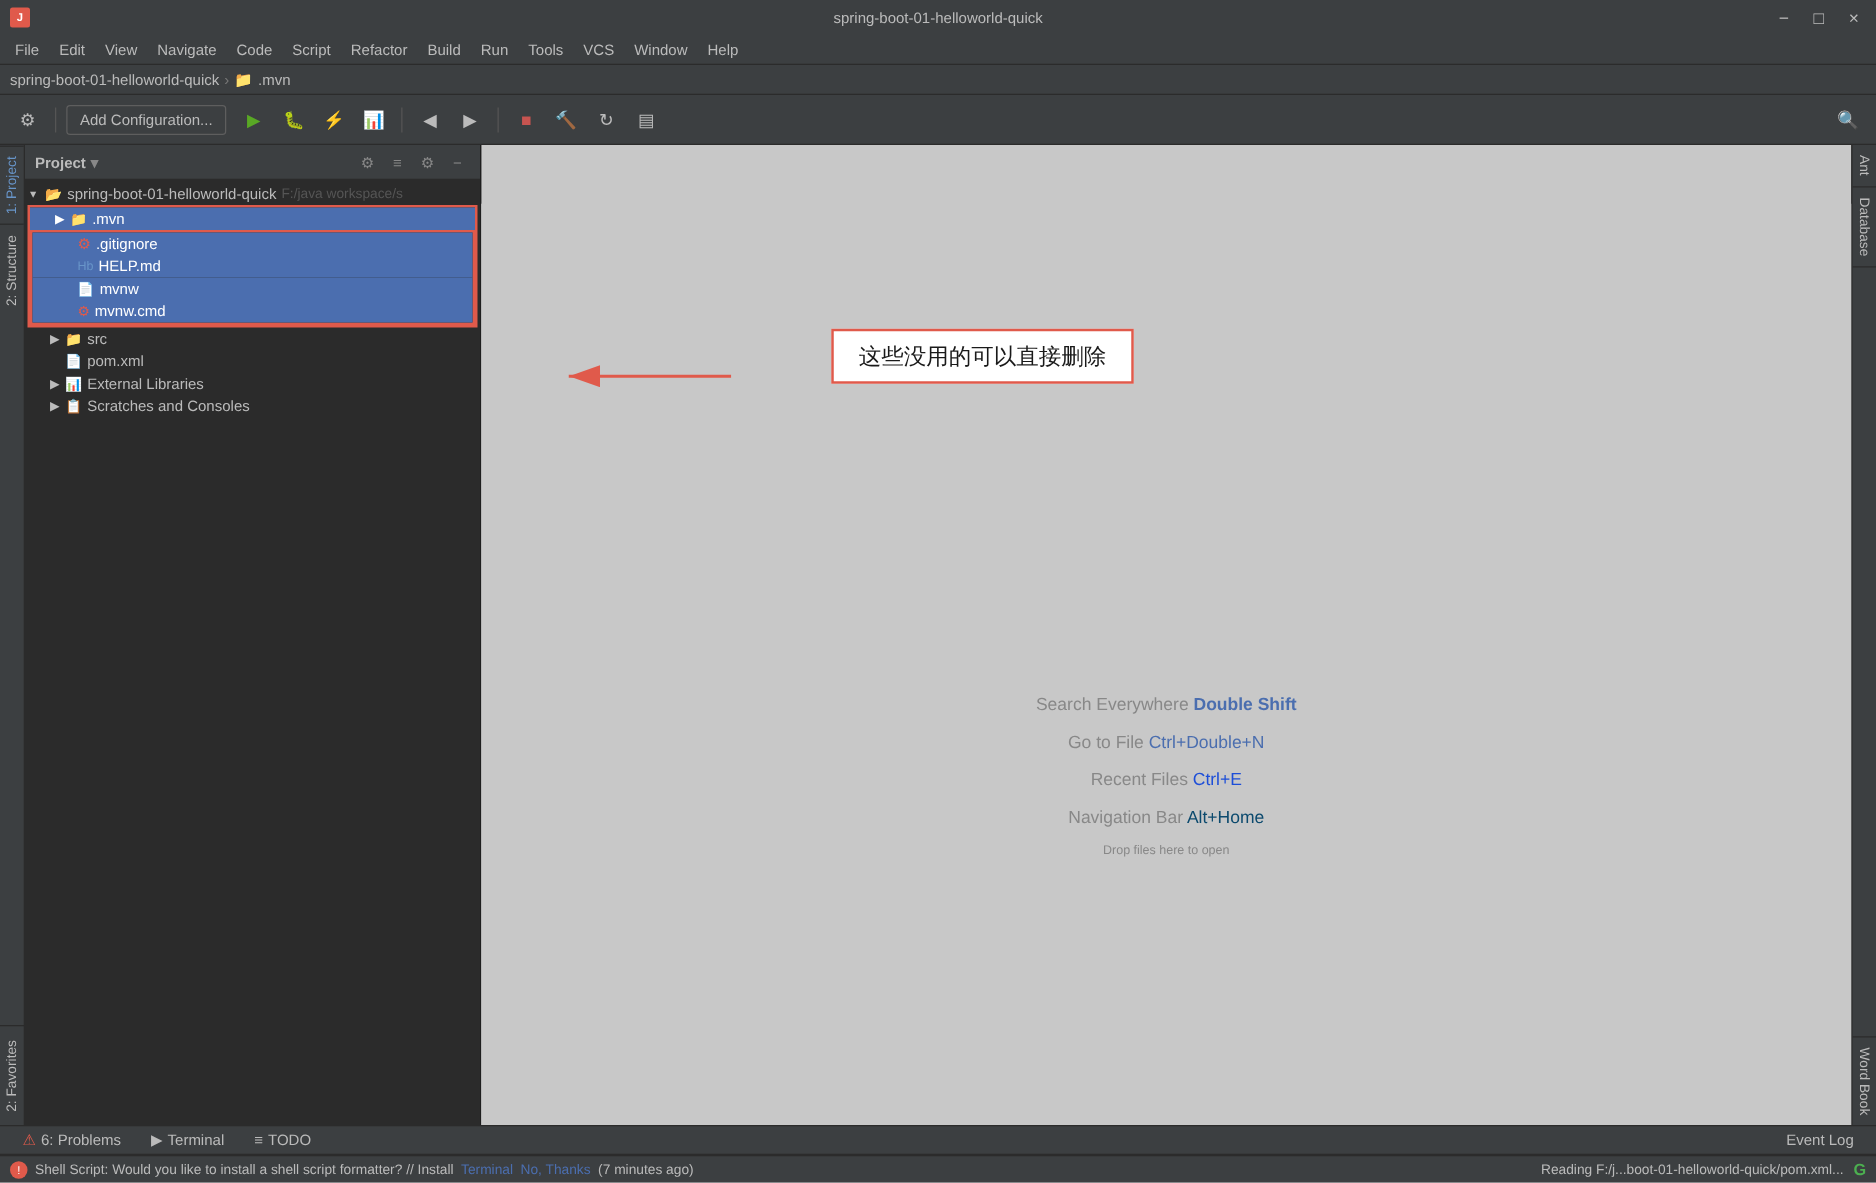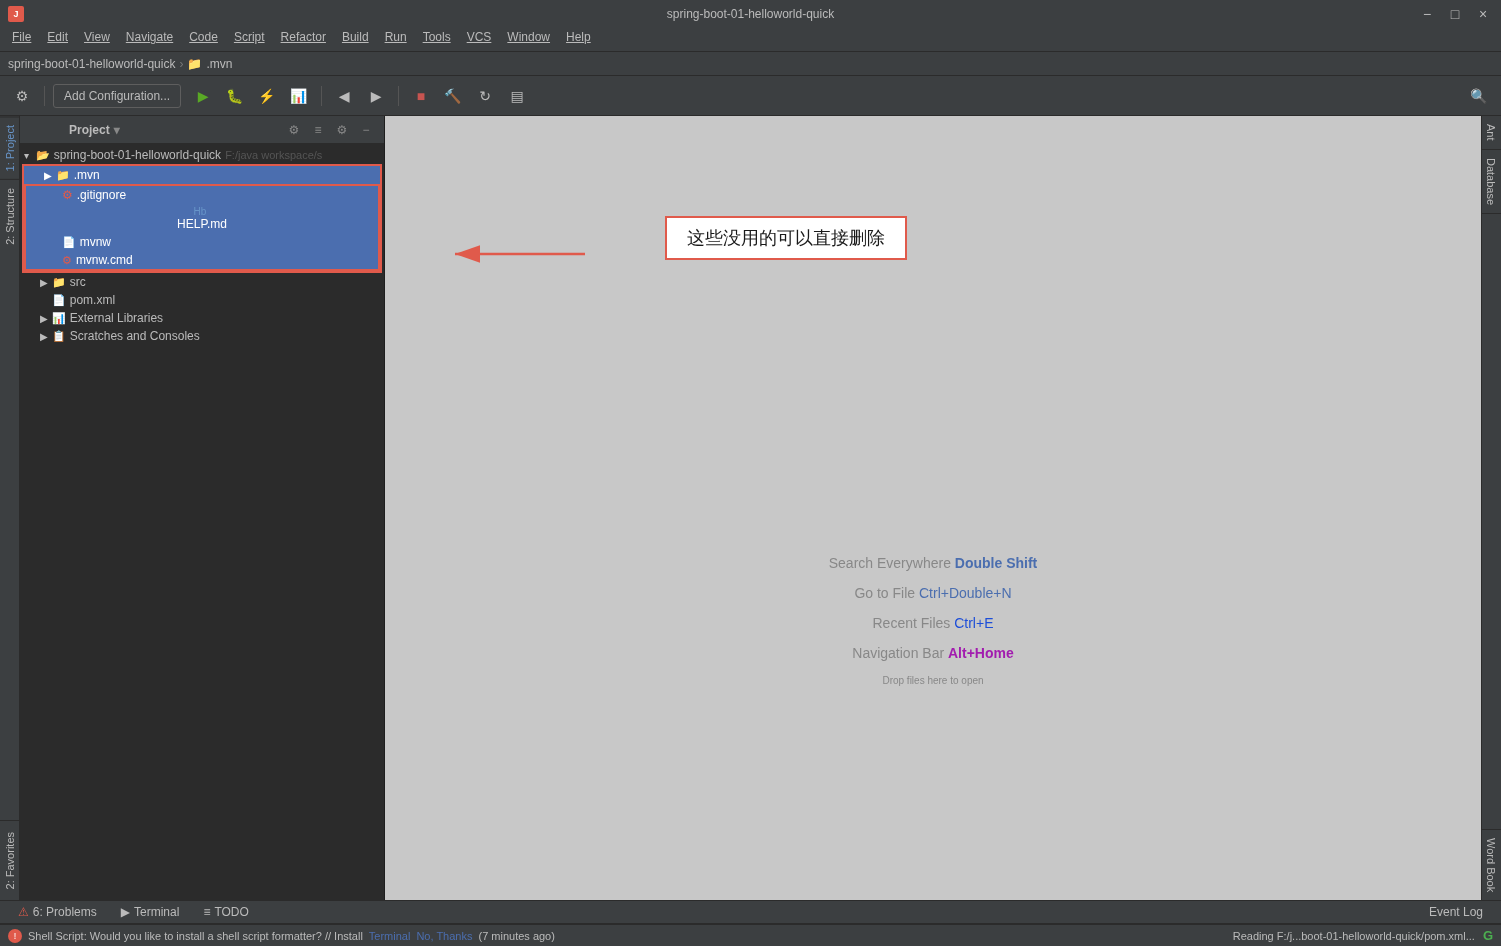--- a/index.html
+++ b/index.html
@@ -58,25 +58,25 @@
       font-size: 14px;
       width: 20px;
       text-align: center;
     }
 
     
     #menu-bar {
       height: 24px;
       background: #3c3f41;
       display: flex;
+      align-items: center;
       padding: 0 4px;
       color: #bbbbbb;
       font-size: 12px;
       border-bottom: 1px solid #2b2b2b;
-      text-decoration: underline;
     }
     #menu-bar .menu-item {
       padding: 2px 8px;
       cursor: pointer;
       border-radius: 3px;
     }
 
     
     #breadcrumb-bar {
       height: 24px;
@@ -223,20 +223,21 @@
     .tree-item.selected-group { background: #4b6eaf; }
 
     
     #editor-area {
       flex: 1;
       background: #c8c8c8;
       position: relative;
       display: flex;
       align-items: center;
       justify-content: center;
+      margin-top: 47px;
     }
 
     
     .annotation-box {
       position: absolute;
       top: 100px;
       left: 300px;
       border: 2px solid #e05a4b;
       background: white;
       padding: 8px 16px;
@@ -388,21 +389,21 @@
 <div id="main-layout" style="display:flex; height:calc(946px - 28px - 24px - 24px - 40px - 46px);">
 
   <div id="left-tabs" style="width:20px; background:#3c3f41; border-right:1px solid #2b2b2b; display:flex; flex-direction:column; position:relative;">
     <div class="left-tab active" style="writing-mode:vertical-rl; transform:rotate(180deg); padding:8px 4px; font-size:11px; color:#6895c9; cursor:pointer; border-bottom:1px solid #2b2b2b;">1: Project</div>
     <div class="left-tab" style="writing-mode:vertical-rl; transform:rotate(180deg); padding:8px 4px; font-size:11px; color:#bbbbbb; cursor:pointer; border-bottom:1px solid #2b2b2b;">2: Structure</div>
   </div>
 
   <div id="project-panel" style="width:365px; background:#2b2b2b; display:flex; flex-direction:column; border-right:1px solid #1e1e1e;">
 
     <div id="project-header" style="height:28px; background:#3c3f41; display:flex; align-items:center; justify-content:space-between; padding:0 8px; border-bottom:1px solid #2b2b2b;">
-      <div class="header-title" style="color:#bbbbbb; font-size:12px; font-weight:bold; display:flex; align-items:center; gap:4px;margin-left:41px;">
+      <div class="header-title" style="color:#bbbbbb; font-size:12px; font-weight:bold; display:flex; align-items:center; gap:4px;">
         <span>Project</span>
         <span style="color:#888;">▾</span>
       </div>
       <div class="header-icons" style="display:flex; gap:4px;">
         <button class="header-icon-btn" style="width:20px;height:20px;background:transparent;border:none;cursor:pointer;color:#888;font-size:12px;">⚙</button>
         <button class="header-icon-btn" style="width:20px;height:20px;background:transparent;border:none;cursor:pointer;color:#888;font-size:12px;">≡</button>
         <button class="header-icon-btn" style="width:20px;height:20px;background:transparent;border:none;cursor:pointer;color:#888;font-size:12px;">⚙</button>
         <button class="header-icon-btn" style="width:20px;height:20px;background:transparent;border:none;cursor:pointer;color:#888;font-size:12px;">−</button>
       </div>
     </div>
@@ -421,21 +422,21 @@
           <span style="display:inline-block;width:12px;font-size:10px;">▶</span>
           <span style="color:#d4b15a;margin-right:4px;font-size:11px;">📁</span>
           <span>.mvn</span>
         </div>
 
         <div style="border:2px solid #e05a4b; margin:0;">
           <div class="tree-item selected-group" style="display:flex;align-items:center;padding:2px 36px;cursor:pointer;background:#4b6eaf;color:white;font-size:12px;">
             <span style="color:#e05a4b;margin-right:4px;">⚙</span>
             <span>.gitignore</span>
           </div>
-          <div class="tree-item selected-group" style="display:flex;align-items:center;padding:2px 36px;cursor:pointer;background:#4b6eaf;color:white;font-size:12px;flex-direction:column;">
+          <div class="tree-item selected-group" style="display:flex;align-items:center;padding:2px 36px;cursor:pointer;background:#4b6eaf;color:white;font-size:12px;">
             <span style="color:#6895c9;margin-right:4px;font-size:10px;">Hb</span>
             <span>HELP.md</span>
           </div>
           <div class="tree-item selected-group" style="display:flex;align-items:center;padding:2px 36px;cursor:pointer;background:#4b6eaf;color:white;font-size:12px;">
             <span style="margin-right:4px;font-size:11px;">📄</span>
             <span>mvnw</span>
           </div>
           <div class="tree-item selected-group" style="display:flex;align-items:center;padding:2px 36px;cursor:pointer;background:#4b6eaf;color:white;font-size:12px;">
             <span style="margin-right:4px;font-size:11px;color:#e05a4b;">⚙</span>
             <span>mvnw.cmd</span>
@@ -495,21 +496,21 @@
       <div class="help-line" style="margin:14px 0; font-size:14px;">
         <span>Go to File</span>
         <span style="color:#4b6eaf;">Ctrl+Double+N</span>
       </div>
       <div class="help-line" style="margin:14px 0; font-size:14px;">
         <span>Recent Files</span>
         <span style="color:#1d4ed8;">Ctrl+E</span>
       </div>
       <div class="help-line" style="margin:14px 0; font-size:14px;">
         <span>Navigation Bar</span>
-        <span style="color:#a21caf;font-weight:bold;">Alt+Home</span>
+        <span style="color:#0c4a6e;">Alt+Home</span>
       </div>
       <div class="help-line" style="margin:14px 0; font-size:10px;">Drop files here to open</div>
     </div>
   </div>
 
   <div id="right-sidebar" style="width:20px; background:#3c3f41; border-left:1px solid #2b2b2b; display:flex; flex-direction:column;">
     <div class="right-tab" style="writing-mode:vertical-rl; padding:8px 4px; font-size:11px; color:#bbbbbb; cursor:pointer; border-bottom:1px solid #2b2b2b;">Ant</div>
     <div class="right-tab" style="writing-mode:vertical-rl; padding:8px 4px; font-size:11px; color:#bbbbbb; cursor:pointer; border-bottom:1px solid #2b2b2b;">Database</div>
     <div style="flex:1;"></div>
     <div class="right-tab" style="writing-mode:vertical-rl; padding:8px 4px; font-size:11px; color:#bbbbbb; cursor:pointer; border-top:1px solid #2b2b2b;">Word Book</div>

